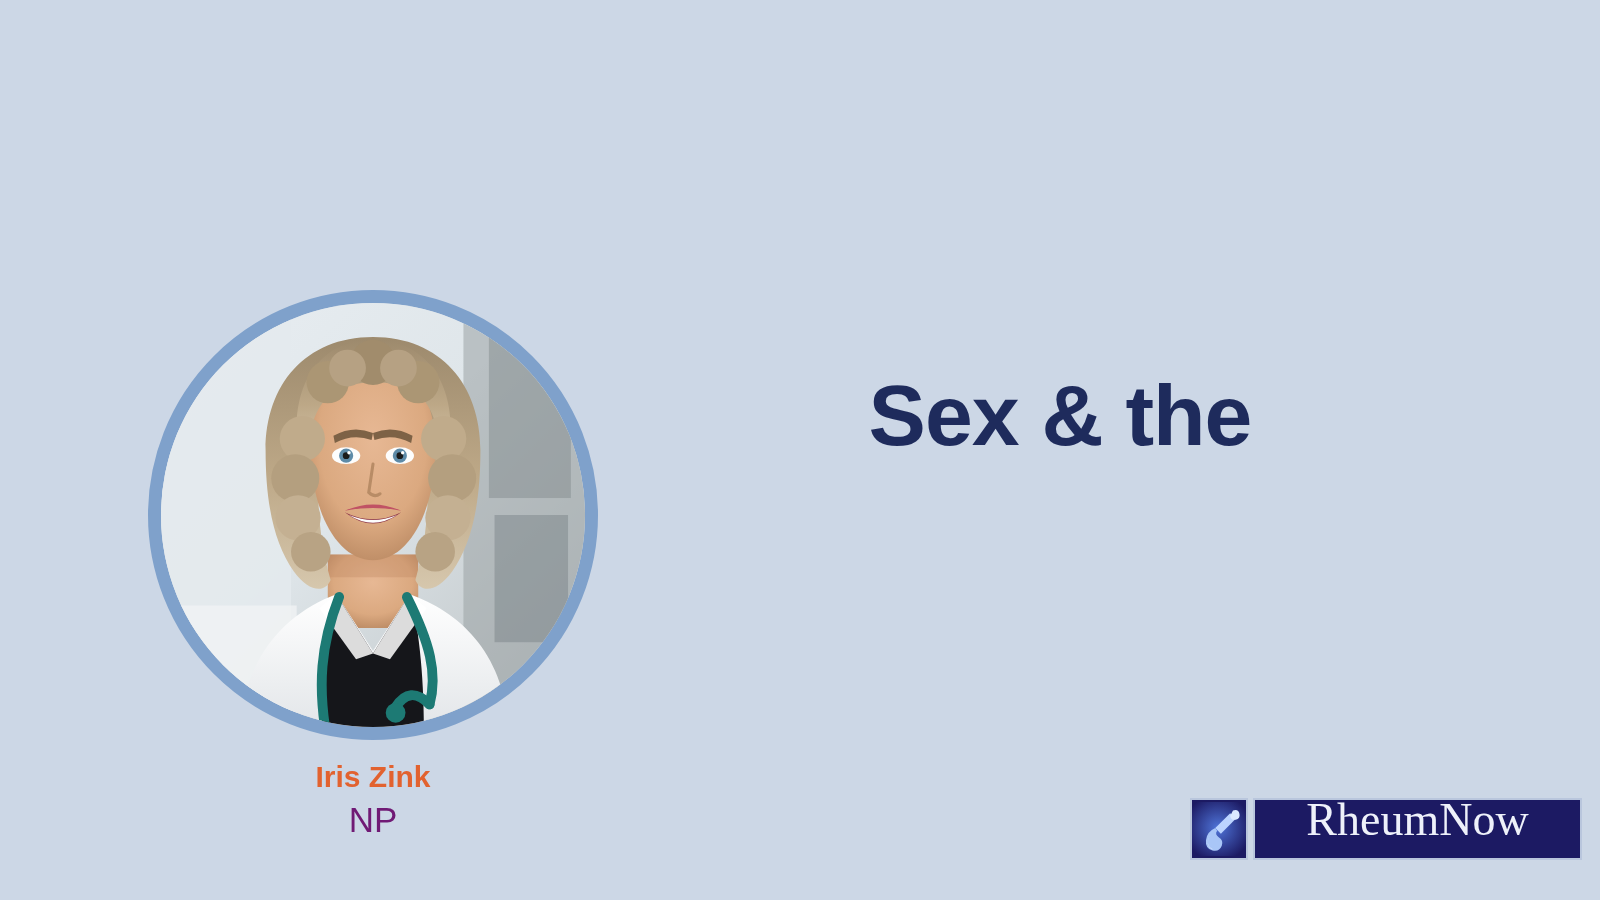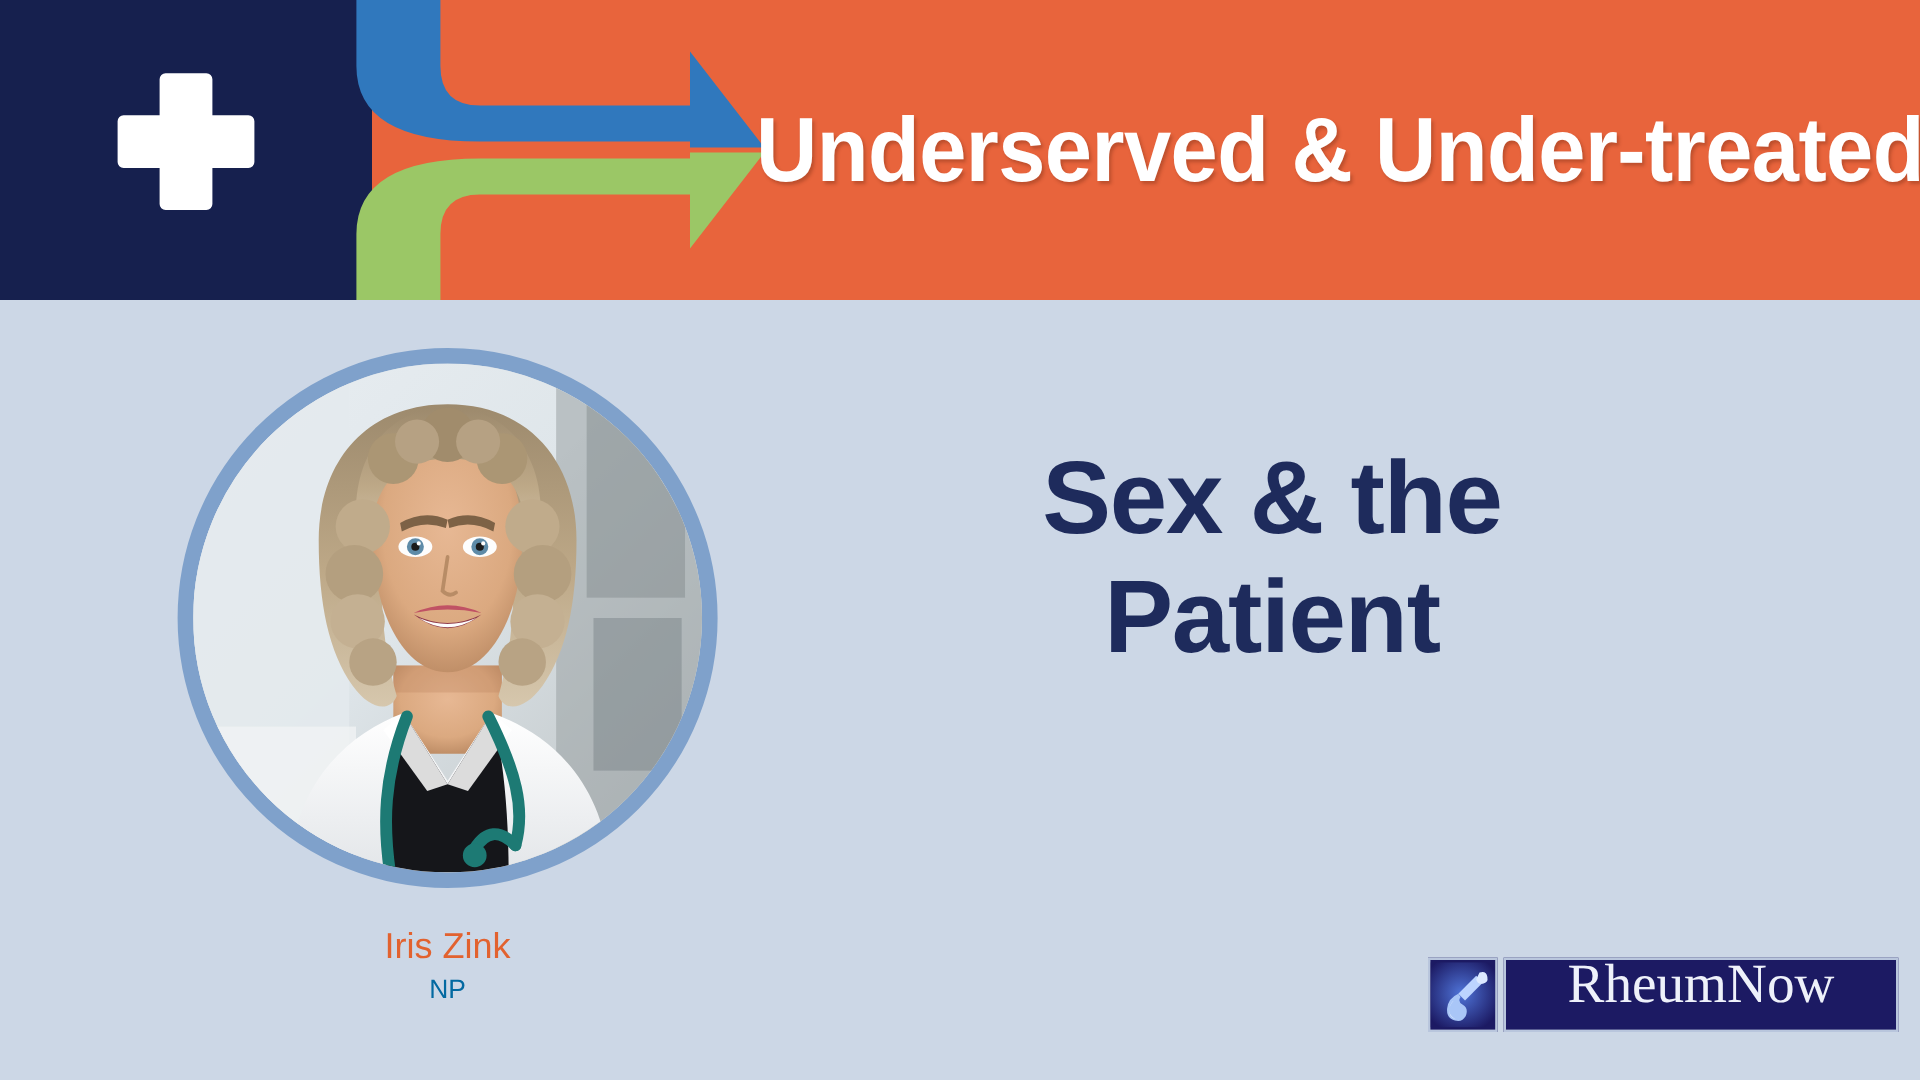--- a/index.html
+++ b/index.html
@@ -82,31 +82,31 @@
     width:450px; height:450px;
     border-radius:50%;
     border:13px solid #7fa1cb;
     overflow:hidden;
     background:#cfd9e4;
     position:relative;
   }
   .avatar svg { display:block; width:100%; height:100%; }
 
   .speaker-name {
-    margin-top:32px;
+    margin-top:20px;
     text-align:center;
     color:#e2622f;
     font-size:30px;
-    font-weight:normal;
+    font-weight:bold;
   }
   .speaker-cred {
     margin-top:6px;
     text-align:center;
-    color:#0369a1;
-    font-size:22px;
+    color:#701a75;
+    font-size:35px;
     font-weight:normal;
   }
 
   
   .main-title {
     position:absolute;
     left:700px; top:100px;
     width:720px;
     text-align:center;
     color:#1e2b5c;
@@ -148,66 +148,20 @@
     line-height:1;
     letter-spacing:0px;
     padding-bottom:18px;
   }
 </style>
 </head>
 <body>
 
 <div id="slide">
 
-  <div class="banner">
-
-    <div class="banner-navy"></div>
-
-    <div class="banner-cross">
-      <svg viewBox="0 0 120 120" xmlns="http://www.w3.org/2000/svg">
-        <path fill="#ffffff" d="M43 3 h34 a5 5 0 0 1 5 5 v30 h30 a5 5 0 0 1 5 5 v34
-                 a5 5 0 0 1 -5 5 h-30 v30 a5 5 0 0 1 -5 5 h-34
-                 a5 5 0 0 1 -5 -5 v-30 h-30 a5 5 0 0 1 -5 -5 v-34
-                 a5 5 0 0 1 5 -5 h30 v-30 a5 5 0 0 1 5 -5 z"></path>
-      </svg>
-    </div>
-
-    <div class="banner-arrows">
-      <svg viewBox="0 0 360 250" xmlns="http://www.w3.org/2000/svg">
-
-        <path fill="#3078bd" d="M22 -10
-                 L92 -10
-                 L92 55
-                 Q92 88 125 88
-                 L300 88
-                 L300 43
-                 L362 123
-                 L300 123
-                 L300 118
-                 L125 118
-                 Q22 118 22 55
-                 Z"></path>
-
-        <path fill="#9bc766" d="M22 260
-                 L92 260
-                 L92 195
-                 Q92 162 125 162
-                 L300 162
-                 L300 207
-                 L362 127
-                 L300 127
-                 L300 132
-                 L125 132
-                 Q22 132 22 195
-                 Z"></path>
-      </svg>
-    </div>
-
-    <div class="banner-title">Underserved &amp; Under-treated</div>
-  </div>
 
   <div class="body-area">
 
     <div class="speaker">
 
       <div class="avatar">
         <svg viewBox="0 0 300 300" xmlns="http://www.w3.org/2000/svg">
           <defs>
             <linearGradient id="bgg" x1="0" y1="0" x2="1" y2="1">
               <stop offset="0%" stop-color="#e9eef2"></stop>
@@ -313,21 +267,20 @@
         </svg>
       </div>
 
       <div class="speaker-name">Iris Zink</div>
 
       <div class="speaker-cred">NP</div>
     </div>
 
     <div class="main-title">
       <span class="tline">Sex &amp; the</span>
-      <span class="tline">Patient</span>
     </div>
 
   </div>
 
   <div class="logo">
     <div class="logo-mark">
       <svg viewBox="0 0 58 58" xmlns="http://www.w3.org/2000/svg">
         <defs>
           <radialGradient id="glow" cx="48%" cy="48%" r="62%">
             <stop offset="0%" stop-color="#4f74d8"></stop>

